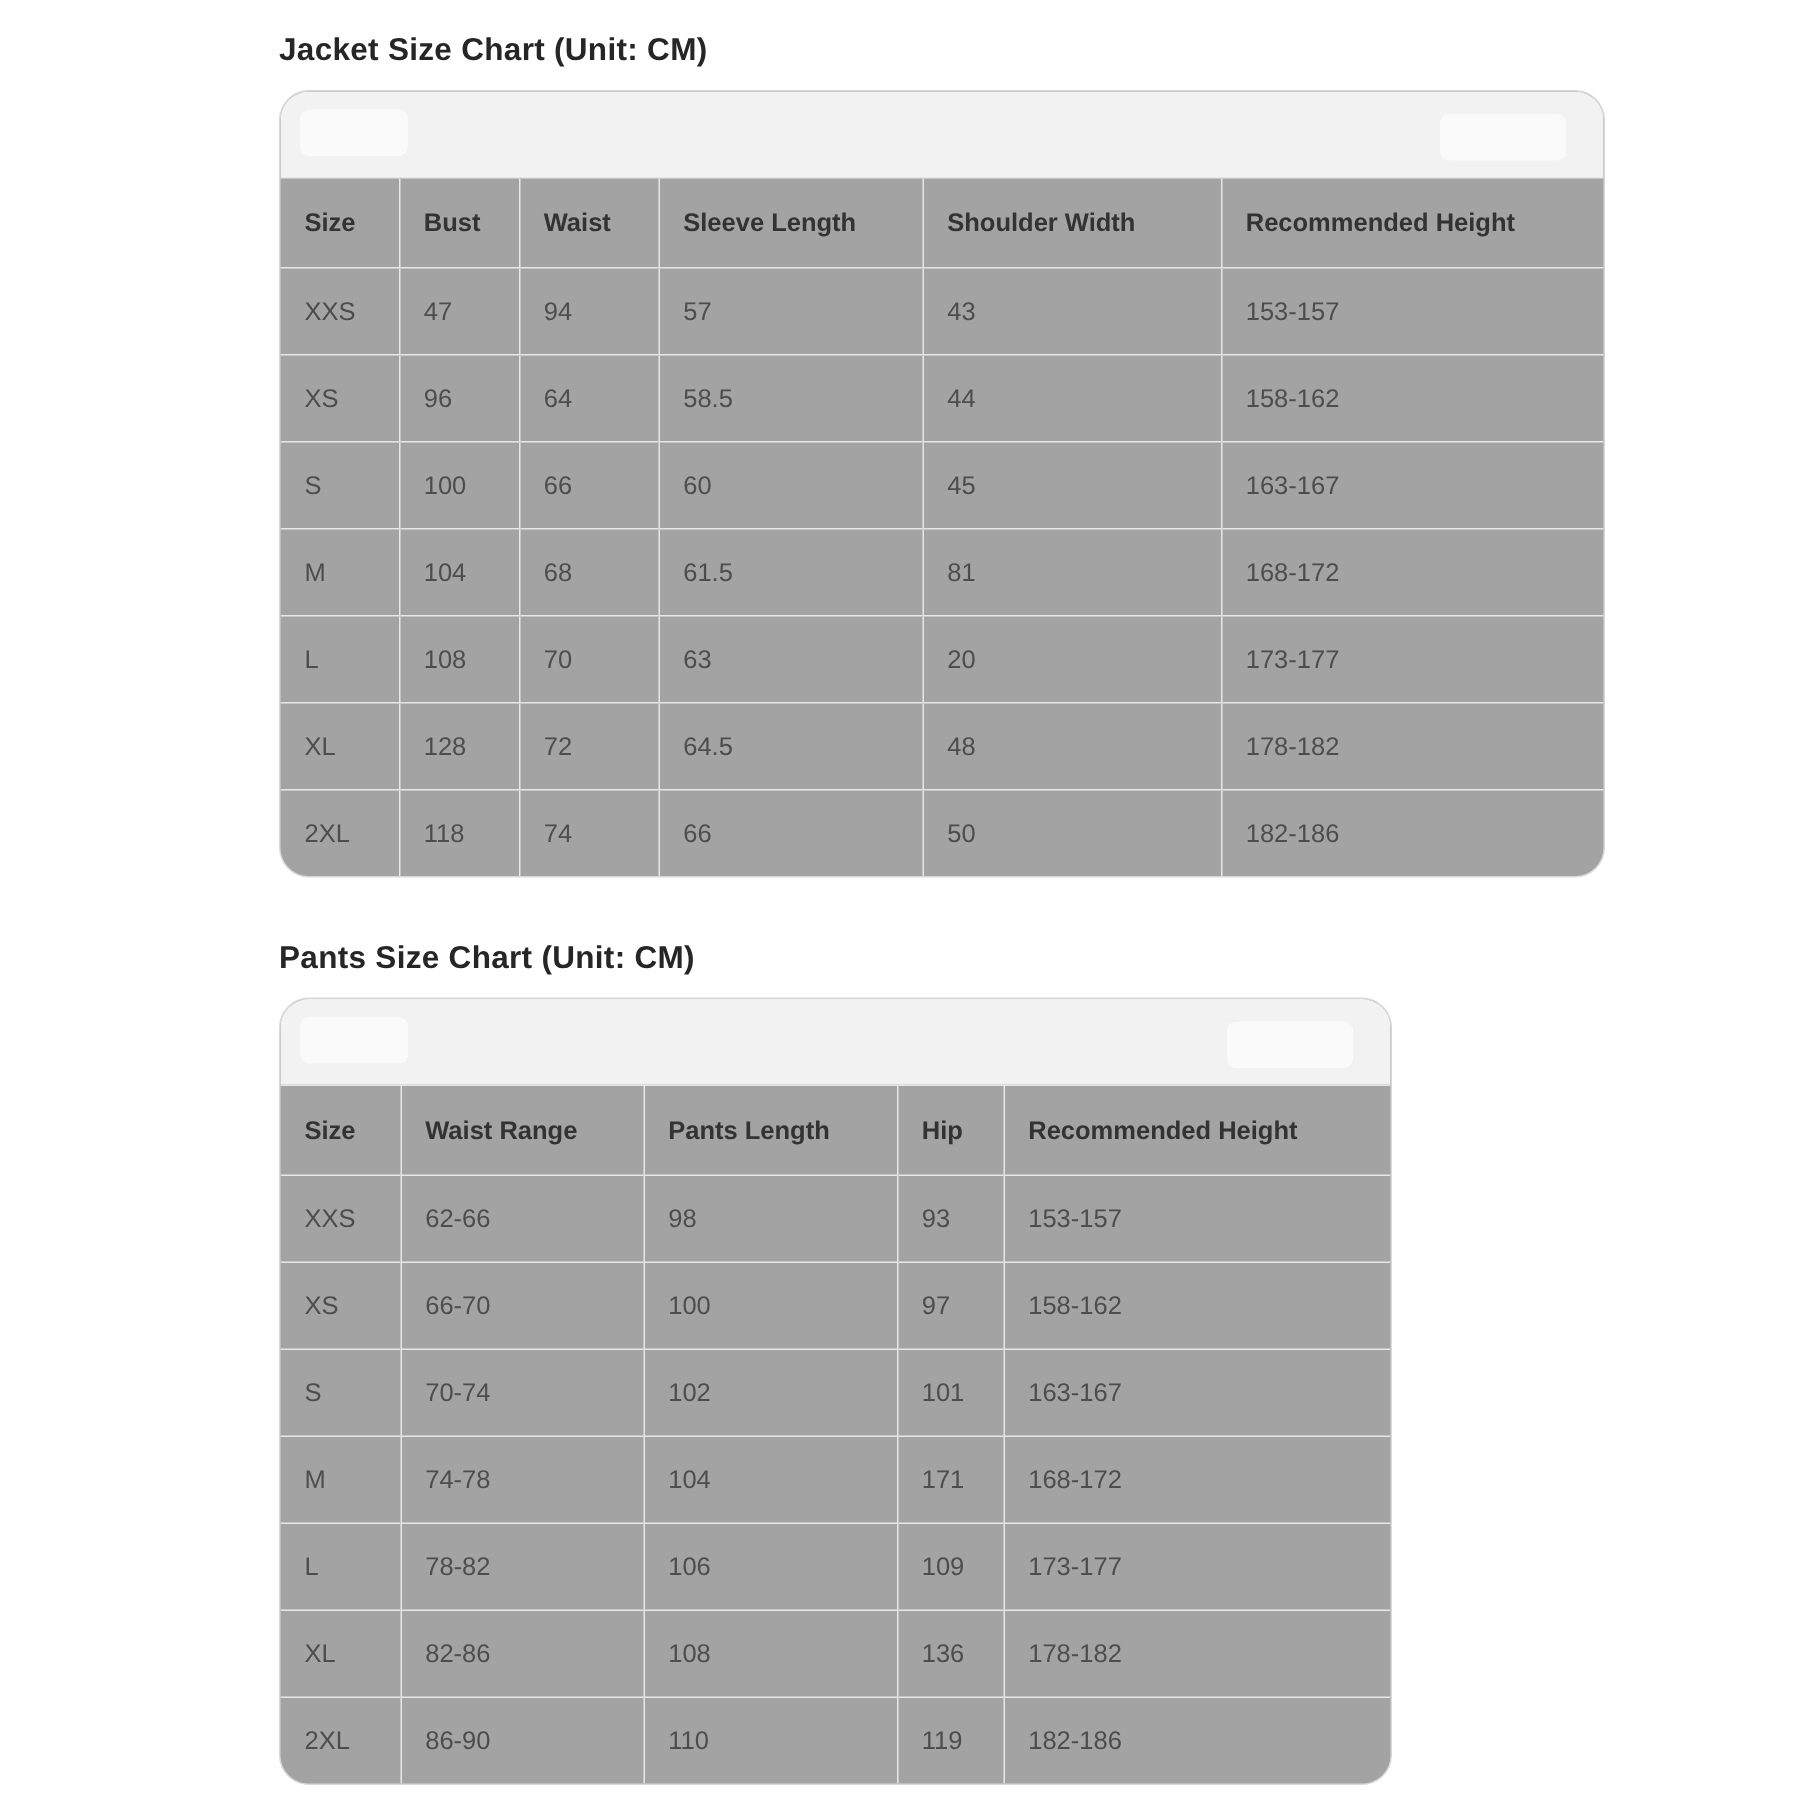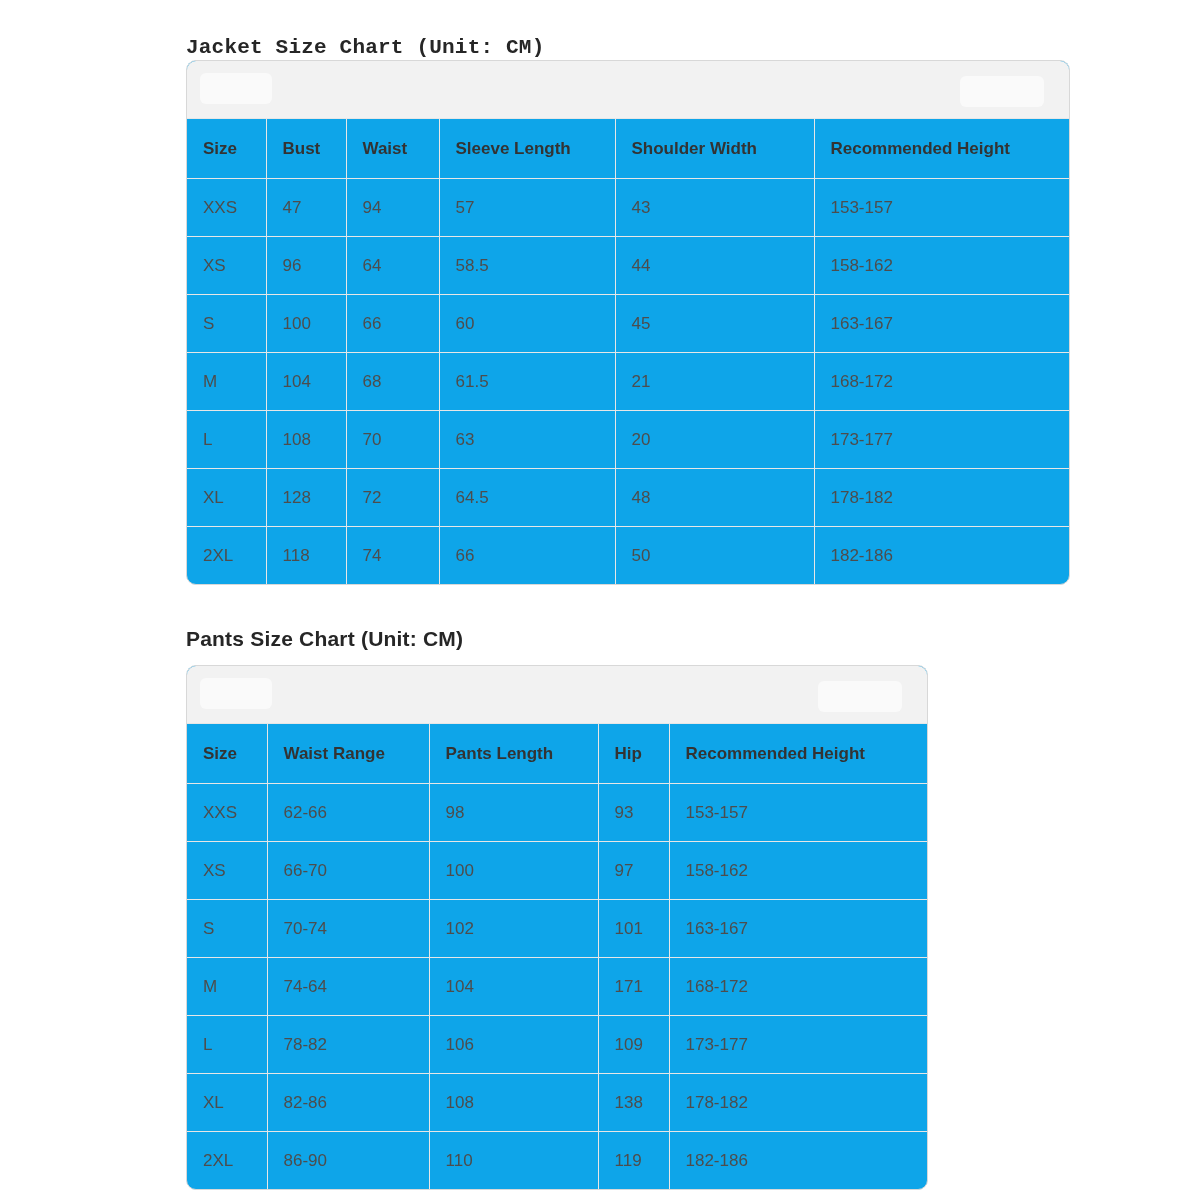--- a/index.html
+++ b/index.html
@@ -16,29 +16,29 @@
   }
   .section-title {
     position: absolute;
     left: 186px;
     font-size: 21px;
     font-weight: 700;
     color: #262626;
     letter-spacing: 0.2px;
     white-space: nowrap;
   }
-  .title-jacket { top: 19px; font-family: Liberation Mono, monospace; }
+  .title-jacket { top: 5px; }
   .title-pants  { top: 610px; text-align: right; }
 
   .table-card {
     position: absolute;
     left: 186px;
-    background: #0ea5e9;
+    background: #a3a3a3;
     border: 1px solid #d8d8d8;
-    border-radius: 10px;
+    border-radius: 20px;
     overflow: hidden;
     box-sizing: border-box;
   }
   .card-jacket { top: 60px;  width: 884px; }
   .card-pants  { top: 665px; width: 742px; }
 
   .table-toolbar {
     position: relative;
     height: 57px;
     background: #f2f2f2;
@@ -132,21 +132,21 @@
         <td>66</td>
         <td>60</td>
         <td>45</td>
         <td>163-167</td>
       </tr>
       <tr>
         <td>M</td>
         <td>104</td>
         <td>68</td>
         <td>61.5</td>
-        <td>21</td>
+        <td>81</td>
         <td>168-172</td>
       </tr>
       <tr>
         <td>L</td>
         <td>108</td>
         <td>70</td>
         <td>63</td>
         <td>20</td>
         <td>173-177</td>
       </tr>
@@ -211,37 +211,37 @@
       </tr>
       <tr>
         <td>S</td>
         <td>70-74</td>
         <td>102</td>
         <td>101</td>
         <td>163-167</td>
       </tr>
       <tr>
         <td>M</td>
-        <td>74-64</td>
+        <td>74-78</td>
         <td>104</td>
         <td>171</td>
         <td>168-172</td>
       </tr>
       <tr>
         <td>L</td>
         <td>78-82</td>
         <td>106</td>
         <td>109</td>
         <td>173-177</td>
       </tr>
       <tr>
         <td>XL</td>
         <td>82-86</td>
         <td>108</td>
-        <td>138</td>
+        <td>136</td>
         <td>178-182</td>
       </tr>
       <tr>
         <td>2XL</td>
         <td>86-90</td>
         <td>110</td>
         <td>119</td>
         <td>182-186</td>
       </tr>
     </tbody>

